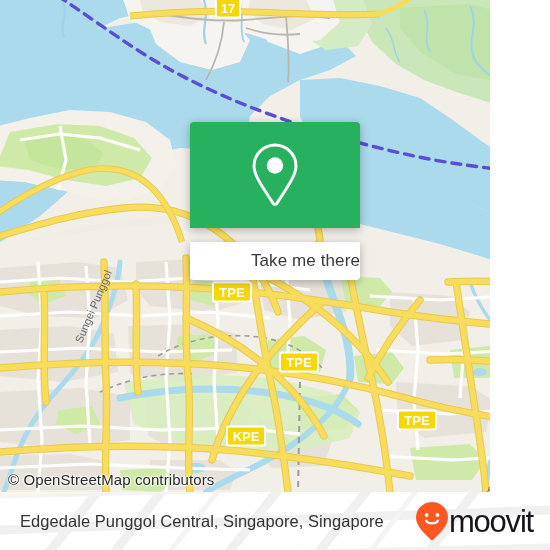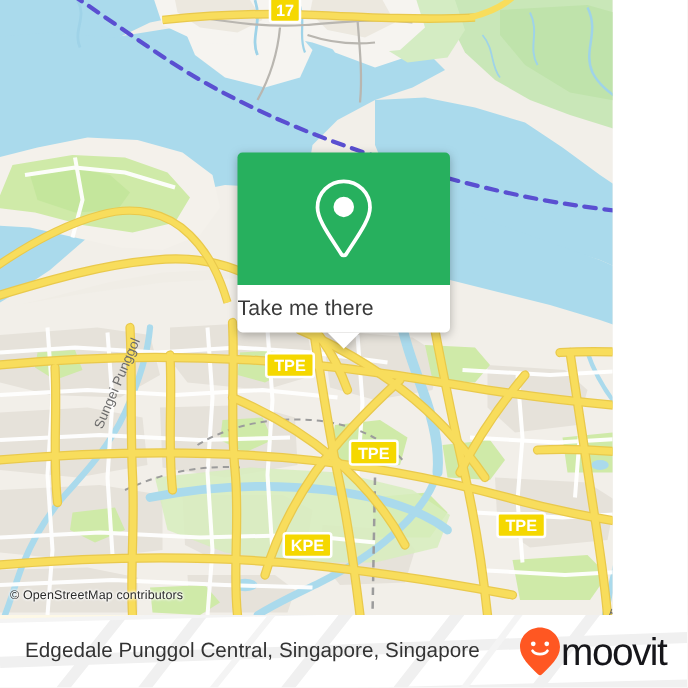--- a/index.html
+++ b/index.html
@@ -13,40 +13,40 @@
   
   #map-area{
     position:absolute; left:0; top:0; width:490px; height:492px;
     overflow:hidden; background:#f2efe9;
   }
   .svgmap{ position:absolute; left:0; top:0; }
 
   
   #attribution{
     position:absolute; left:8px; top:471px;
-    font-size:10px; color:#2b2b2b; letter-spacing:.1px;
+    font-size:15px; color:#2b2b2b; letter-spacing:.1px;
     text-shadow:0 0 3px #fff,0 0 3px #fff,0 0 2px #fff,0 0 2px #fff;
     z-index:40; white-space:nowrap;
   }
 
   
   #callout{
     position:absolute; left:190px; top:122px; width:170px;
     z-index:60;
     filter:drop-shadow(0 2px 4px rgba(0,0,0,.28));
   }
   #callout-top{
     height:106px; background:#27b05e;
     border-radius:4px 4px 0 0;
     display:flex; align-items:center; justify-content:center;
   }
   #callout-bottom{
     height:38px; background:#ffffff;
     border-radius:0 0 4px 4px;
-    display:flex; align-items:center; justify-content:flex-start;
+    display:flex; align-items:center; justify-content:flex-end;margin-top:14px;
   }
   #callout-label{
     font-size:17px; color:#3a3a3a; letter-spacing:.1px;
   }
   #callout-tail{
     position:absolute; left:50%; top:144px;
     transform:translateX(-50%);
     width:0; height:0;
     border-left:13px solid transparent;
     border-right:13px solid transparent;

